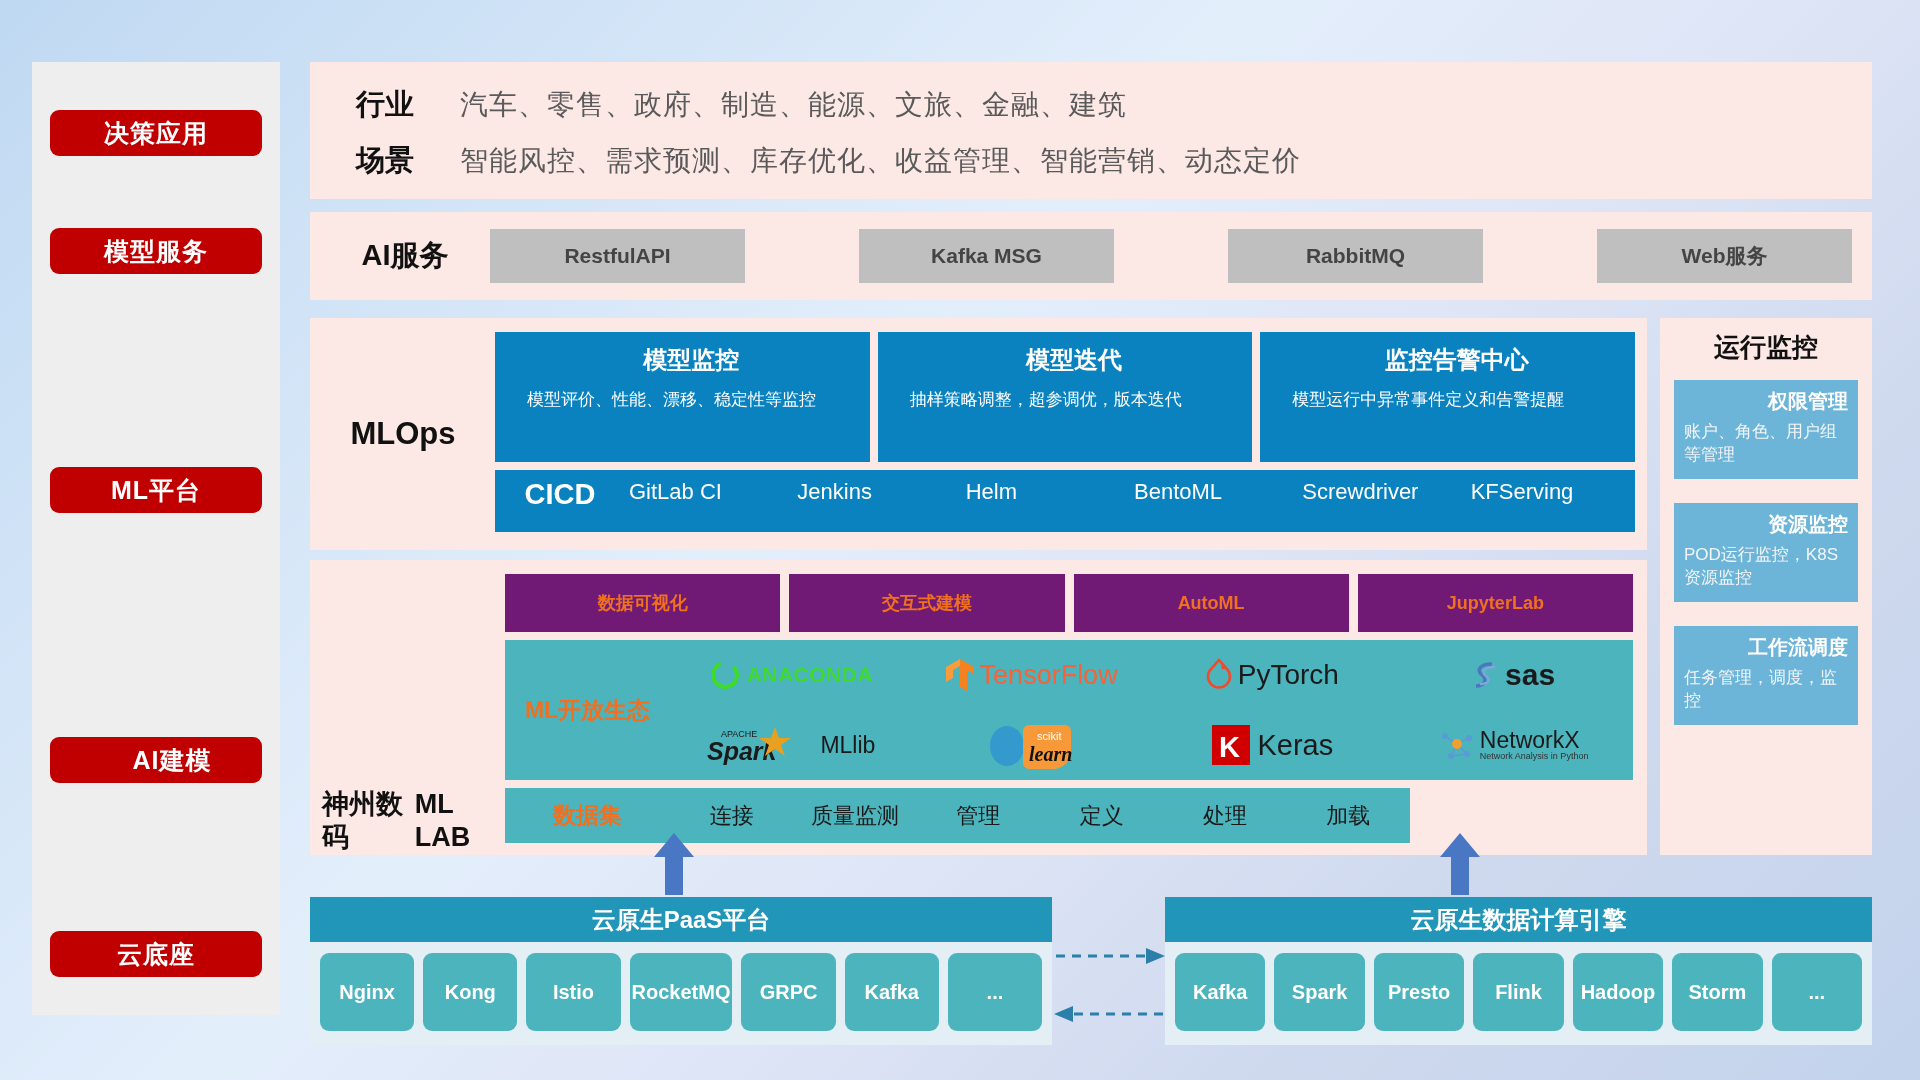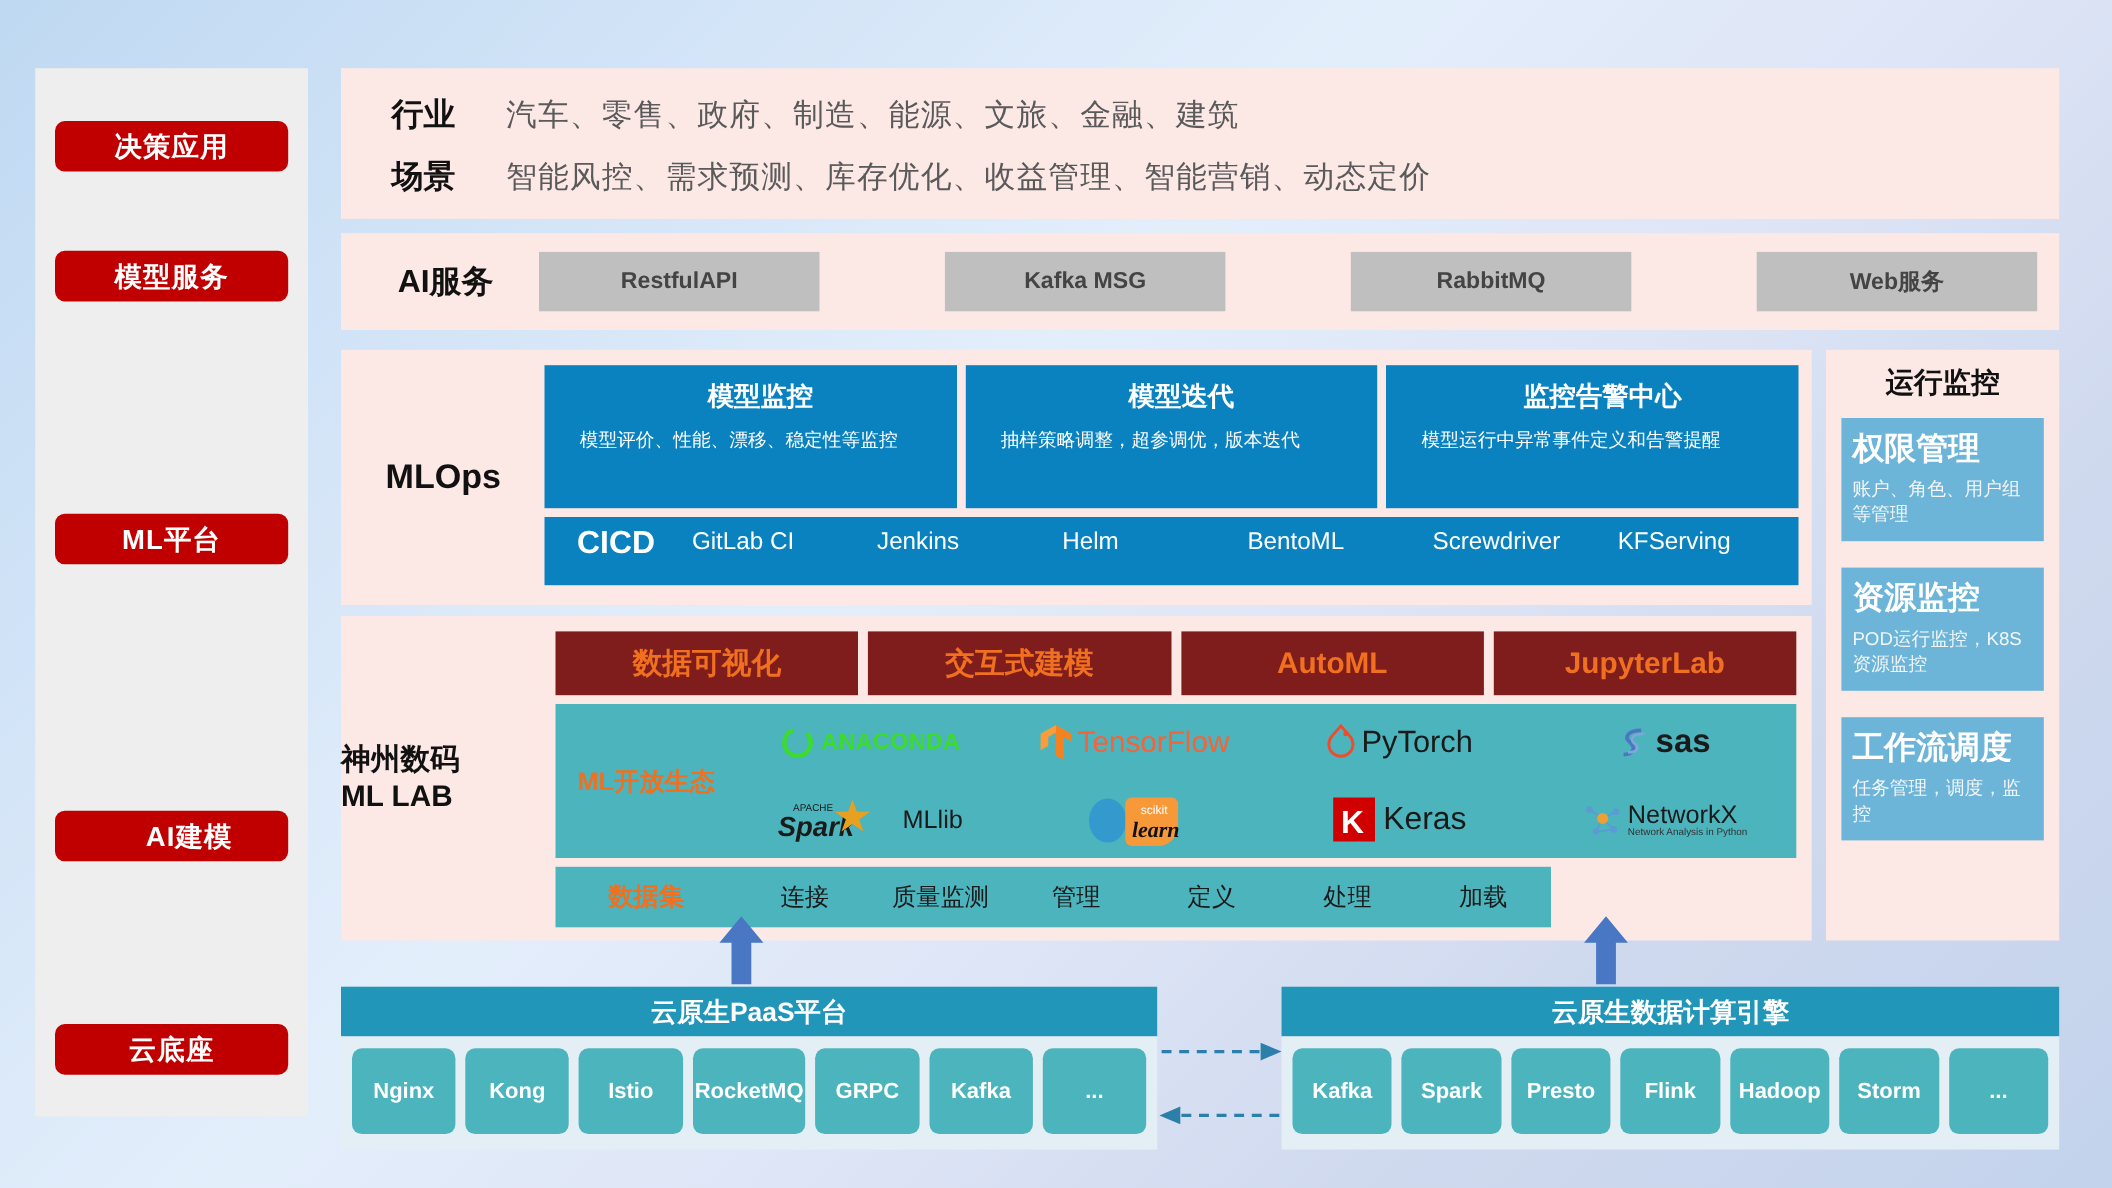--- a/index.html
+++ b/index.html
@@ -92,32 +92,32 @@
     width: 130px; flex: 0 0 130px; text-align: center;
     font-size: 29px; font-weight: bold;
   }
   .cicd-item {
     flex: 1; font-size: 22px; text-align: left; padding-left: 4px;
     line-height: 1.25; word-break: break-all;
   }
 
   
   #lab-label {
-    position: absolute; left: 0; top: 0; width: 180px; height: 295px;
-    display: flex; flex-direction: column; align-items: flex-start; justify-content: center;
+    position: absolute; left: 12px; top: 0; width: 180px; height: 295px;
+    display: flex; flex-direction: row; align-items: flex-end; justify-content: center;
     font-size: 27px; font-weight: bold; color: #111; line-height: 1.25;
   }
   #lab-tools {
     position: absolute; left: 195px; top: 14px; width: 1128px; height: 58px;
     display: flex; gap: 9px;
   }
   .lab-tool {
-    flex: 1; background: #7f1d1d;
-    display: flex; align-items: center; justify-content: center;
-    font-size: 27px; font-weight: bold; color: #f07020;
+    flex: 1; background: #701a75;
+    display: flex; align-items: center; justify-content: center;
+    font-size: 18px; font-weight: bold; color: #f07020;
   }
   #lab-eco {
     position: absolute; left: 195px; top: 80px; width: 1128px; height: 140px;
     background: #4cb4bd; display: flex; align-items: center;
   }
   #eco-label {
     width: 165px; flex: 0 0 165px; text-align: center;
     font-size: 23px; font-weight: bold; color: #f07020;
   }
   #eco-grid {
@@ -140,21 +140,21 @@
   
   #mon-title {
     position: absolute; left: 0; top: 12px; width: 100%;
     text-align: center; font-size: 26px; font-weight: bold; color: #111;
   }
   #mon-cards { position: absolute; left: 14px; top: 62px; width: 184px; }
   .mon-card {
     background: #6cb4d8; color: #fff; margin-bottom: 24px;
     padding: 8px 10px 12px 10px;
   }
-  .mon-card .t { font-size: 29px; font-weight: bold; text-align: left; margin-bottom: 6px; }
+  .mon-card .t { font-size: 20px; font-weight: bold; text-align: right; margin-bottom: 6px; }
   .mon-card .d { font-size: 17px; line-height: 1.35; color: #f2f6f8; }
 
   
   #cloud-left  { position: absolute; left: 310px; top: 897px; width: 742px; height: 148px; background: #e3eff5; }
   #cloud-right { position: absolute; left: 1165px; top: 897px; width: 707px; height: 148px; background: #e3eff5; }
   .cloud-head {
     position: absolute; left: 0; top: 0; width: 100%; height: 45px;
     background: #2196b8; color: #fff; font-size: 24px; font-weight: bold;
     display: flex; align-items: center; justify-content: center;
   }

